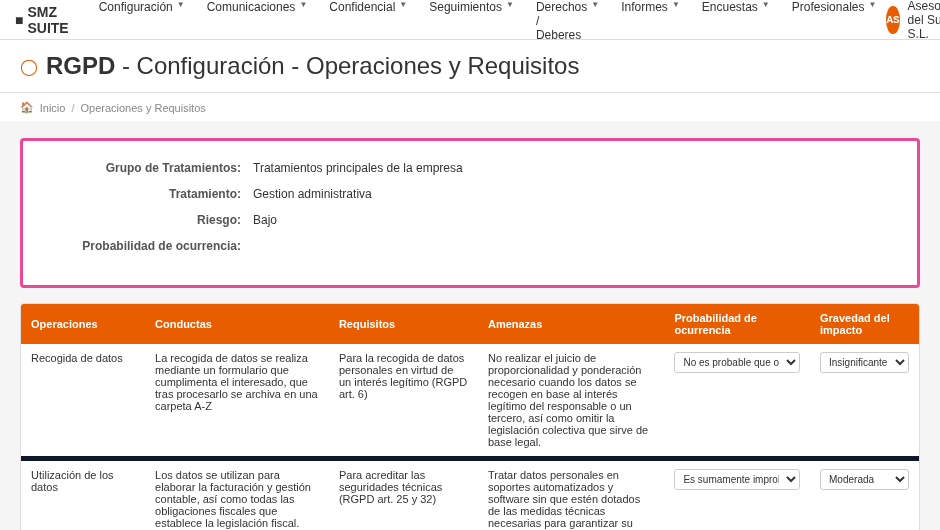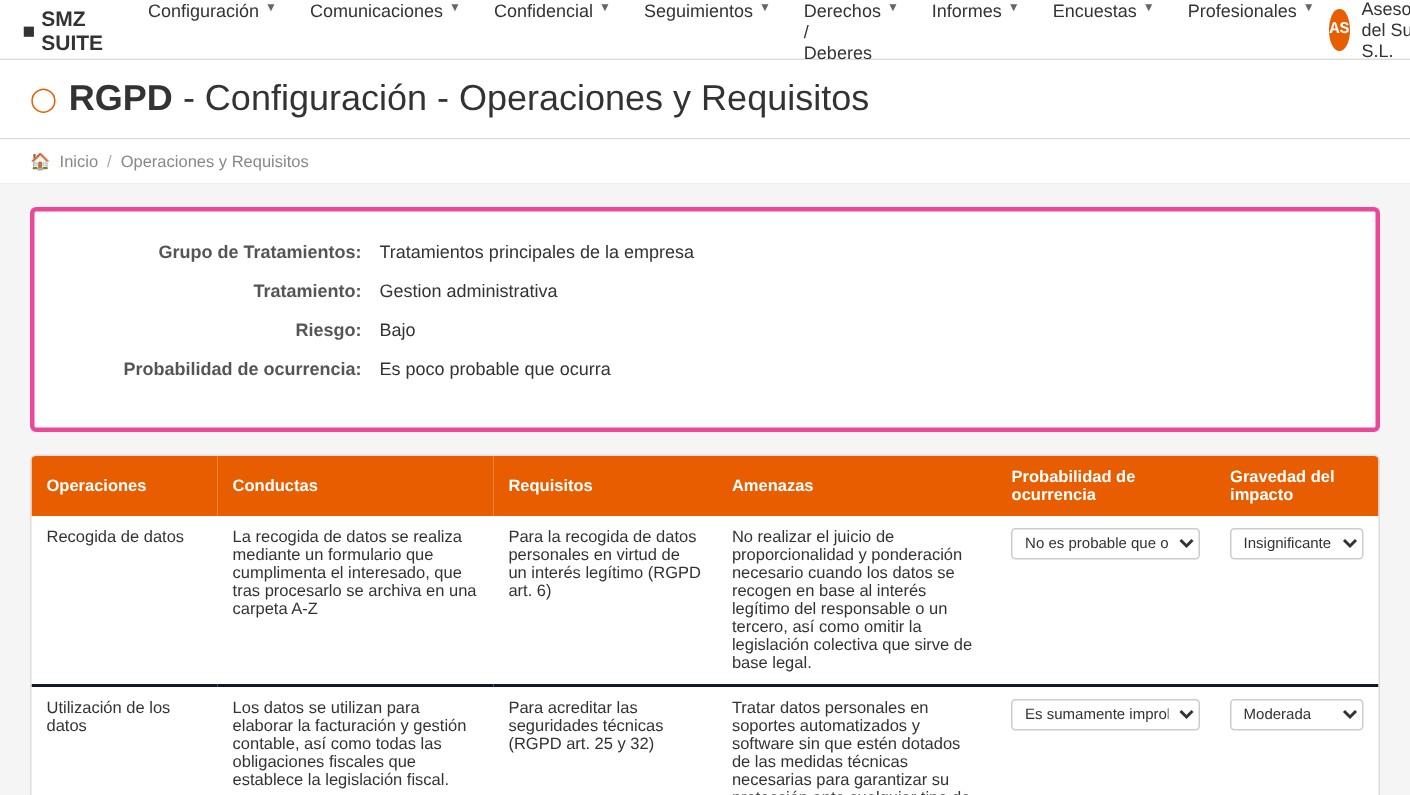--- a/index.html
+++ b/index.html
@@ -167,21 +167,21 @@
     }
     thead th {
       background: #e85d00;
       color: #fff;
       padding: 8px 10px;
       text-align: left;
       font-weight: bold;
       font-size: 11px;
     }
     tbody tr {
-      border-bottom: 2px solid #0f172a;
+      border-bottom: 5px solid #0f172a;
     }
     tbody tr:last-child { border-bottom: none; }
     tbody td {
       padding: 8px 10px;
       vertical-align: top;
       font-size: 11px;
       color: #333;
     }
     .col-operaciones { width: 130px; }
     .col-conductas { width: 200px; }
@@ -274,21 +274,20 @@
     <div class="info-row">
       <span class="info-label">Tratamiento:</span>
       <span class="info-value">Gestion administrativa</span>
     </div>
     <div class="info-row">
       <span class="info-label">Riesgo:</span>
       <span class="info-value">Bajo</span>
     </div>
     <div class="info-row">
       <span class="info-label">Probabilidad de ocurrencia:</span>
-      <span class="info-value">Es poco probable que ocurra</span>
     </div>
   </div>
 
 
   <div class="table-container">
     <table>
       <thead>
         <tr>
           <th class="col-operaciones">Operaciones</th>
           <th class="col-conductas">Conductas</th>

